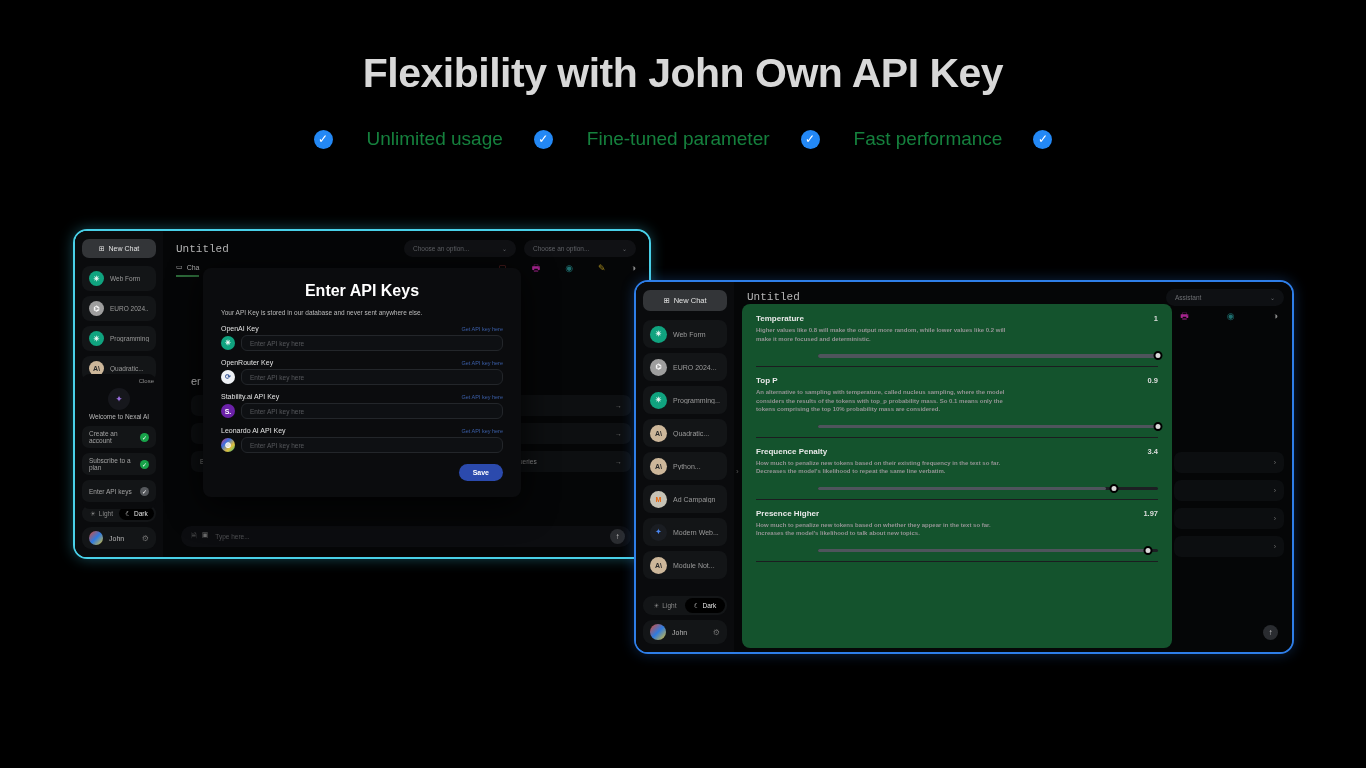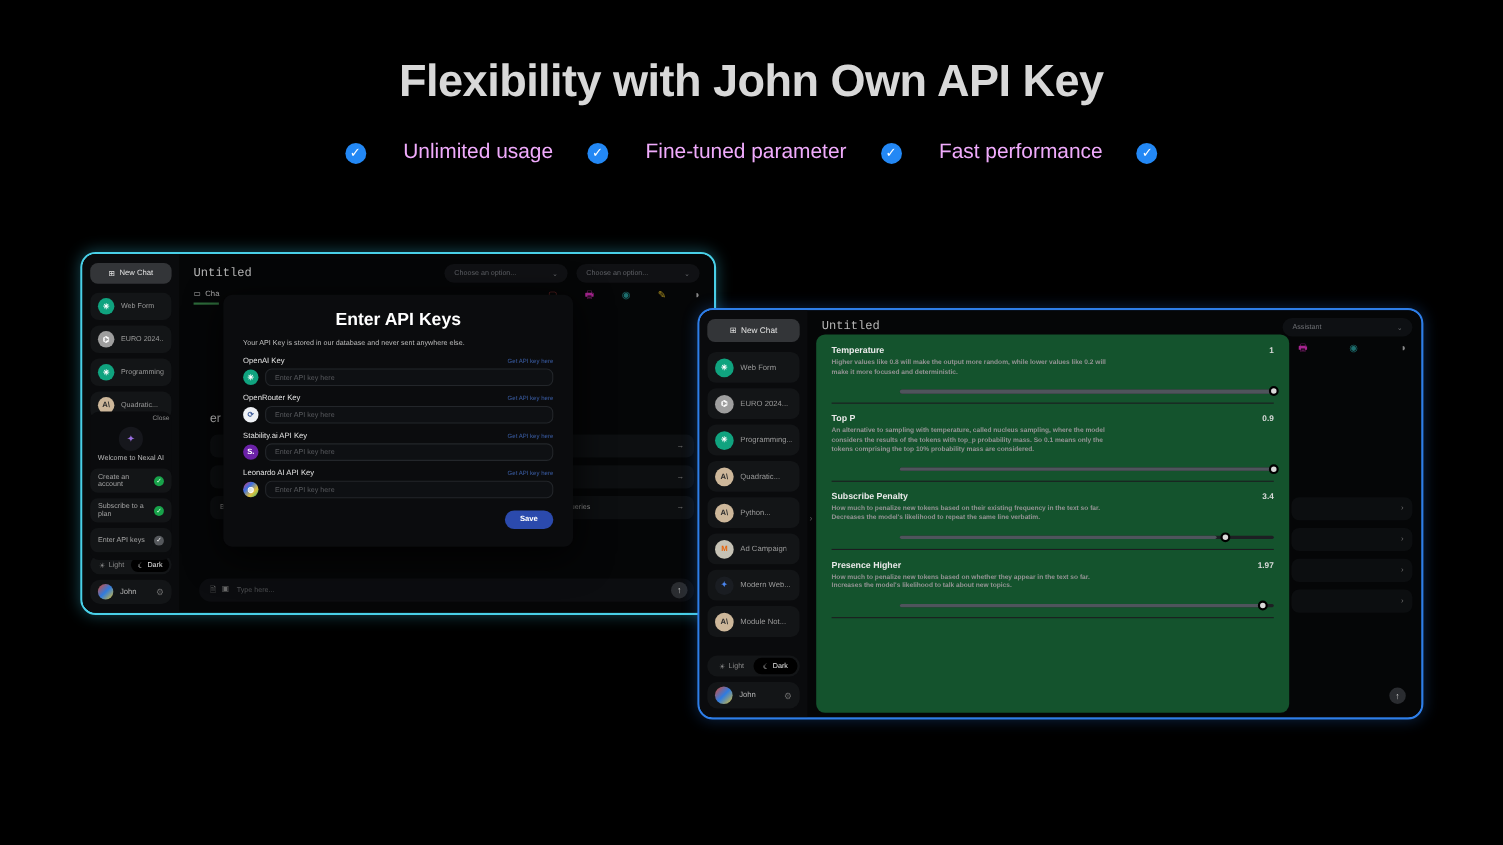--- a/index.html
+++ b/index.html
@@ -22,21 +22,21 @@
     position: absolute; top: 128px; left: 0; width: 1366px;
     display: flex; justify-content: center; align-items: center; gap: 31px;
   }
   .feat { display: flex; align-items: center; gap: 9px; }
   .feat-check {
     width: 19px; height: 19px; border-radius: 50%;
     background: #2388f5; color: #fff;
     display: flex; align-items: center; justify-content: center;
     font-size: 12px; line-height: 1; flex: none;
   }
-  .feat-label { font-size: 19px; color: #f0abfc; margin-left: 25px; }
+  .feat-label { font-size: 19px; color: #15803d; margin-left: 25px; }
 
   
   .win {
     position: absolute;
     background: #050607;
     border-radius: 14px;
     overflow: hidden;
   }
   .win-left {
     left: 73px; top: 229px; width: 578px; height: 330px;
@@ -630,21 +630,21 @@
               </div>
               <div class="param-desc">An alternative to sampling with temperature, called nucleus sampling, where the model considers the results of the tokens with top_p probability mass. So 0.1 means only the tokens comprising the top 10% probability mass are considered.</div>
               <div class="slider">
                 <div class="slider-track"></div>
                 <div class="slider-fill" style="width:calc((100% - 62px) * 1)"></div>
                 <div class="slider-knob" style="left:calc(62px + (100% - 62px) * 1)"></div>
               </div>
             </div>
             <div class="param">
               <div class="param-head">
-                <span class="param-name">Subscribe Penalty</span>
+                <span class="param-name">Frequence Penalty</span>
                 <span class="param-value">3.4</span>
               </div>
               <div class="param-desc">How much to penalize new tokens based on their existing frequency in the text so far. Decreases the model's likelihood to repeat the same line verbatim.</div>
               <div class="slider">
                 <div class="slider-track"></div>
                 <div class="slider-fill" style="width:calc((87% - 62px) * 1)"></div>
                 <div class="slider-knob" style="left:calc(62px + (100% - 62px) * 0.87)"></div>
               </div>
             </div>
             <div class="param">

